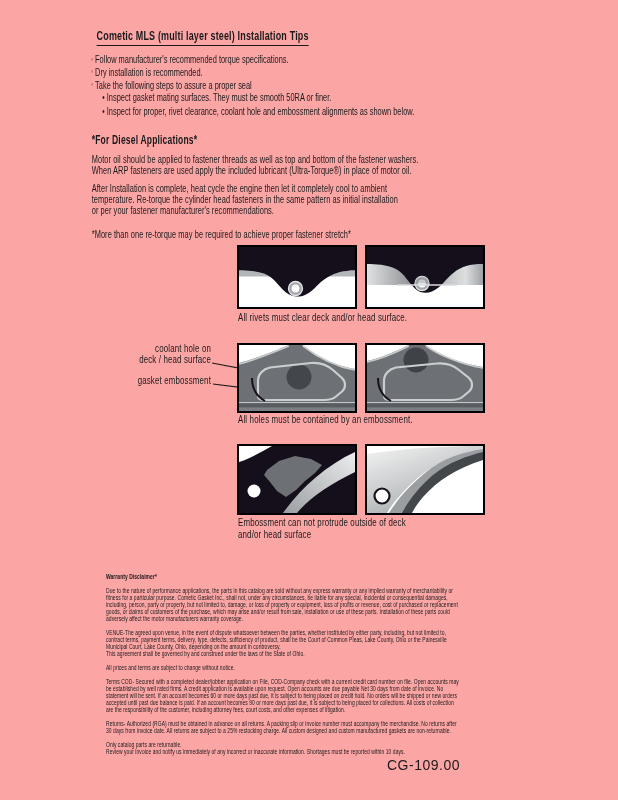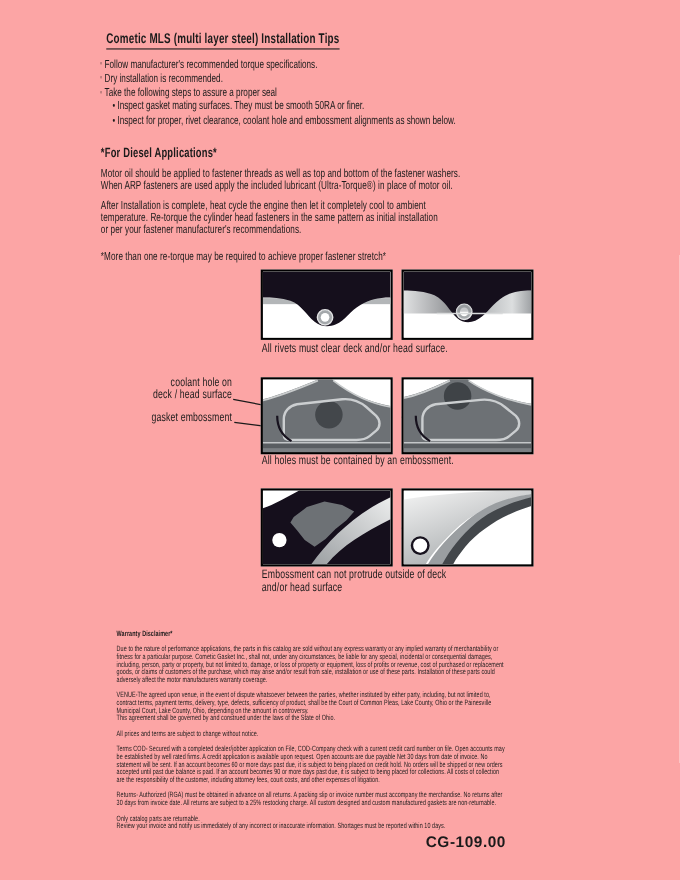--- a/index.html
+++ b/index.html
@@ -42,21 +42,21 @@
   .overlay { position:absolute; left:0; top:0; pointer-events:none; }
 
   
   .fineprint {
     position:absolute; left:106px; top:573px; width:590px;
     transform:scaleX(0.705); transform-origin:0 0;
     font-size:7px; line-height:7px; letter-spacing:0.1px;
   }
   .fp-title { font-weight:bold; margin:0; }
   .fineprint p { margin:7px 0 0 0; white-space:pre-line; }
-  .page-number { position:absolute; left:387px; top:757px; font-size:14px; letter-spacing:0.5px;font-weight:bold; }
+  .page-number { position:absolute; left:387px; top:757px; font-size:14px; letter-spacing:0.5px; }
 </style>
 </head>
 <body>
 
 <div class="page">
 
   <div class="text-col">
     <h1 class="title">Cometic MLS (multi layer steel) Installation Tips</h1>
     <ul class="tips">
       <li><span class="blt">◦</span><span>Follow manufacturer's recommended torque specifications.</span></li>

